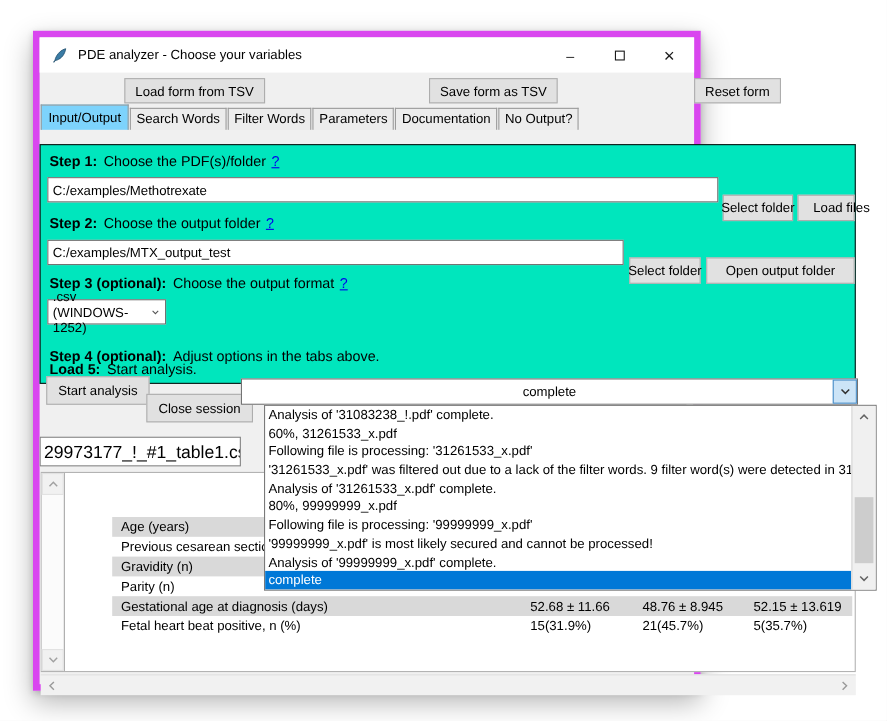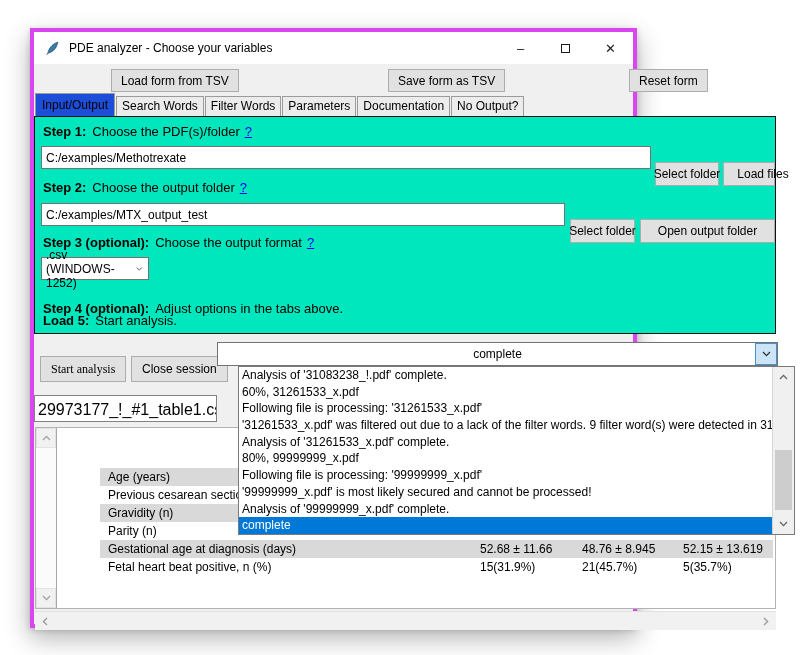--- a/index.html
+++ b/index.html
@@ -1,20 +1,20 @@
 <!DOCTYPE html>
 <html><head>
 <meta charset="utf-8">
 <style>
   * { margin:0; padding:0; box-sizing:border-box; }
   body { font-family:"Liberation Sans", sans-serif; }
   .stage { position:relative; width:806px; height:655px; background:#ffffff; overflow:hidden; }
 
   .window { position:absolute; left:30px; top:28px; width:607px; height:600px;
-            background:#f0f0f0; border:4px solid #d946ef;
+            background:#f0f0f0; border:6px solid #d946ef;
             box-shadow:0 10px 24px rgba(0,0,0,.30), 0 2px 6px rgba(0,0,0,.18); }
 
   
   .titlebar { position:relative; height:32px; background:#ffffff; display:flex; align-items:center; }
   .app-icon { margin-left:11px; display:flex; }
   .title { margin-left:9px; font-size:12px; color:#000; }
   .controls { position:absolute; right:0; top:0; height:100%; display:flex; }
   .ctrl { width:45px; height:100%; display:flex; align-items:center; justify-content:center;
           font-size:13px; color:#1a1a1a; }
   .max-box { width:9px; height:9px; border:1px solid #1a1a1a; }
@@ -22,40 +22,40 @@
   
   .toolbar { position:relative; height:30px; }
   .tbtn { position:absolute; top:5px; height:23px; background:#e1e1e1; border:1px solid #adadad;
           font-size:12px; color:#000; display:flex; align-items:center; padding:0 9px; white-space:nowrap; }
   .tbtn-load { left:77px; }  .tbtn-save { left:354px; }  .tbtn-reset { left:595px; }
 
   
   .tabs { display:flex; align-items:flex-end; height:22px; padding-left:1px; }
   .tab { font-size:12px; color:#000; background:#ececec; border:1px solid #9b9b9b; border-bottom:none;
          padding:2px 5px 3px; margin-right:1px; white-space:nowrap; }
-  .tab.active { background:#1d4ed8; padding:4px 6px 4px; position:relative; z-index:2; }
-
-  
-  .teal { position:absolute; left:0; top:84px; width:742px; height:218px;
+  .tab.active { background:#7dd3fc; padding:4px 6px 4px; position:relative; z-index:2; }
+
+  
+  .teal { position:absolute; left:0; top:97px; width:742px; height:218px;
           background:#00e6bd; border:1px solid #111; }
   .step { position:absolute; font-size:13px; color:#000; white-space:nowrap; }
   .step b { font-weight:bold; margin-right:6px; }
   .help { color:#0000ee; text-decoration:underline; margin-left:5px; }
   .tinput { position:absolute; height:23px; background:#fff; border:1px solid #737373; font-size:12px;
             color:#000; display:flex; align-items:center; padding:0 4px; white-space:nowrap; overflow:hidden; }
   .pbtn { position:absolute; height:24px; background:#e1e1e1; border:1px solid #adadad; font-size:12px;
           color:#000; display:flex; align-items:center; justify-content:center; white-space:nowrap;margin-top:16px; }
   .fmt-select { position:absolute; left:6px; top:140px; width:108px; height:23px; background:#fff;
                 border:1px solid #737373; font-size:12px; display:flex; align-items:center; padding:0 5px 0 4px; }
   .fmt-select svg { margin-left:auto; }
 
   
   .abtn { position:absolute; height:26px; background:#e1e1e1; border:1px solid #adadad; font-size:12px;
           display:flex; align-items:center; justify-content:center; padding:0 10px; }
-  .btn-start { left:6px; top:324px;font-family:Liberation Serif, serif; }
+  .btn-start { left:6px; top:308px; }
   .btn-close-session { left:97px; top:324px; }
 
   
   .combo { position:absolute; left:183px; top:310px; width:561px; height:24px; background:#fff;
            border:1px solid #737373; font-size:12px; display:flex; align-items:center; justify-content:center; }
   .combo-btn { position:absolute; right:0; top:0; width:22px; height:22px; background:#cce4f7;
                border:1px solid #4c8fc9; display:flex; align-items:center; justify-content:center; }
 
   
   .droplist { position:absolute; left:183px; top:334px; width:557px; height:169px; background:#fff;

